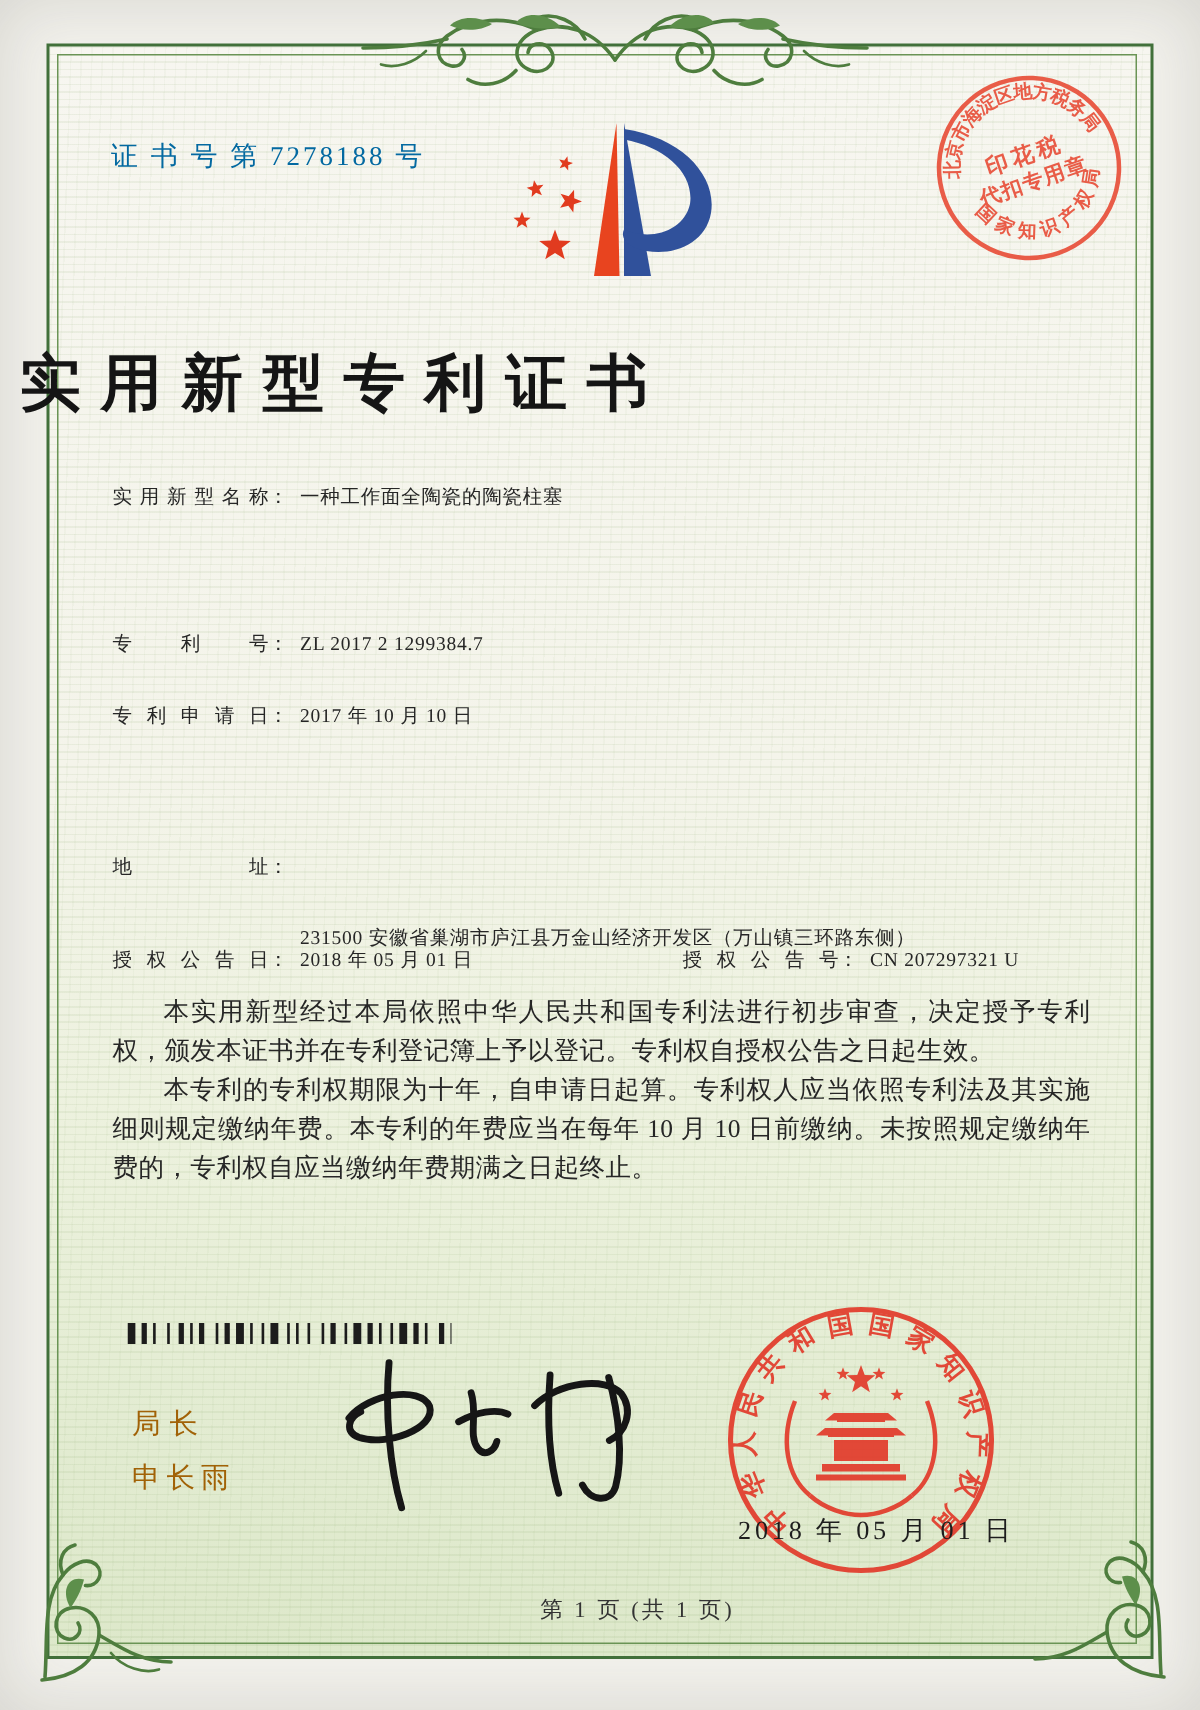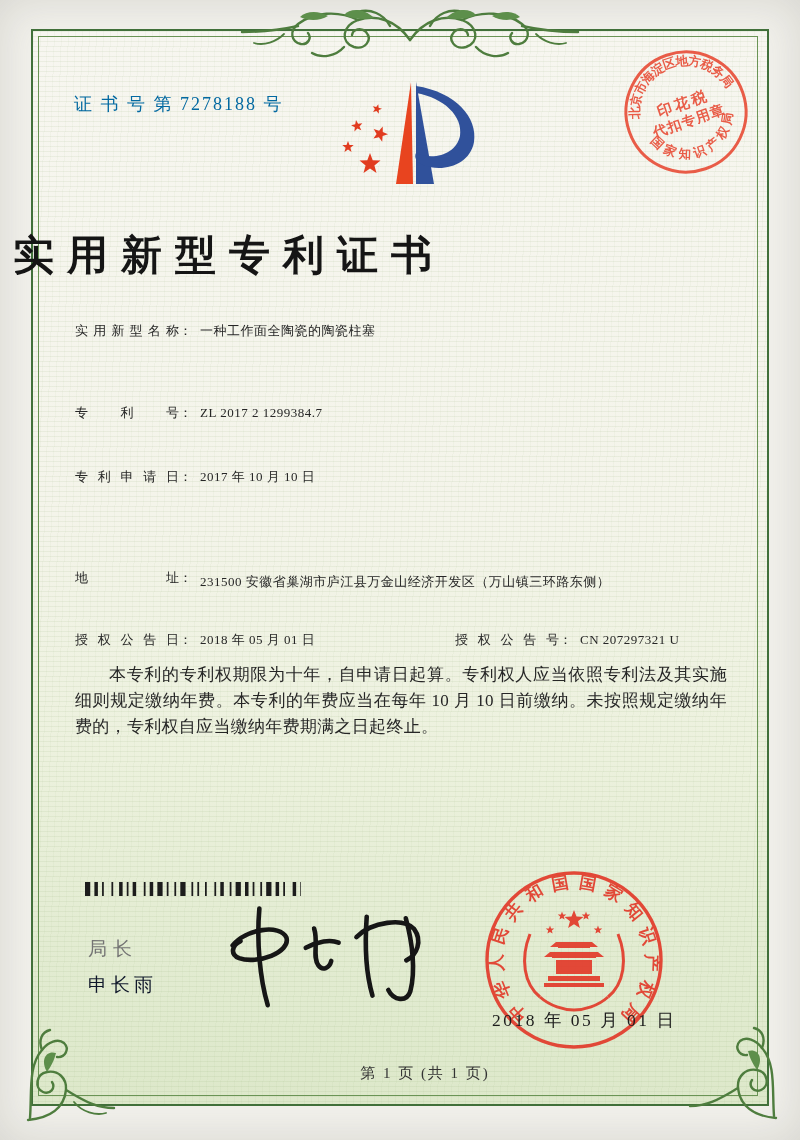--- a/index.html
+++ b/index.html
@@ -31,32 +31,32 @@
   .tax-stamp{position:absolute;left:616px;top:42px;transform:rotate(-19deg);opacity:.92;}
   .title{
     position:absolute;left:0;top:200px;width:100%;
     font-size:41px;font-weight:bold;letter-spacing:13px;color:#151515;text-indent:13px;margin-top:28px;
   }
 
   .row{position:absolute;left:75px;font-size:13px;color:#262626;white-space:nowrap;}
   .flabel{display:inline-block;width:104px;text-align:justify;text-align-last:justify;vertical-align:top;}
   .colon{display:inline-block;margin-right:8px;}
   .fvalue{letter-spacing:.5px;}
-  .fvalue-wrap{display:inline-block;width:452px;white-space:normal;line-height:26px;letter-spacing:.5px;vertical-align:top;}
+  .fvalue-wrap{display:inline-block;width:452px;white-space:normal;line-height:26px;letter-spacing:.5px;vertical-align:top;margin-top:43px;}
   .grant-right{position:absolute;left:380px;top:0;}
 
   .paras{position:absolute;left:75px;top:662px;width:652px;}
   .paras p{
     margin:0;font-size:17px;line-height:26px;text-indent:2em;
     text-align:justify;color:#262626;letter-spacing:.3px;
   }
 
   .barcode{position:absolute;left:85px;top:882px;}
-  .sig-title{position:absolute;left:88px;top:936px;font-size:19px;letter-spacing:6px;color:#737373;}
-  .sig-name{position:absolute;left:88px;top:972px;font-size:19px;letter-spacing:4px;color:#0f172a;}
+  .sig-title{position:absolute;left:88px;top:936px;font-size:19px;letter-spacing:6px;color:#a16207;}
+  .sig-name{position:absolute;left:88px;top:972px;font-size:19px;letter-spacing:4px;color:#a16207;}
   .sig-script{position:absolute;left:205px;top:898px;transform:rotate(-2deg);}
 
   .seal{position:absolute;left:478px;top:864px;opacity:.93;}
   .seal-date{
     position:absolute;left:492px;top:1008px;font-size:17.5px;letter-spacing:2.5px;
     color:#1d1d1d;z-index:6;
   }
   .footer{
     position:absolute;left:0;top:1064px;width:100%;text-align:center;
     font-size:15px;letter-spacing:2px;color:#333;margin-left:25px;
@@ -148,37 +148,38 @@
         </g>
       <text x="70" y="66" text-anchor="middle" font-size="15" font-weight="bold" fill="#e8503a" letter-spacing="3">印花税</text>
       <text x="70" y="84" text-anchor="middle" font-size="14" font-weight="bold" fill="#e8503a" letter-spacing="1">代扣专用章</text>
     </svg>
 
     <div class="title">实用新型专利证书</div>
 
     <div class="row" style="top:322px">
       <span class="flabel">实用新型名称</span><span class="colon">：</span><span class="fvalue">一种工作面全陶瓷的陶瓷柱塞</span>
     </div>
-    <div class="row" style="top:404px">
+    <div class="row" style="top:420px">
       <span class="flabel">专利号</span><span class="colon">：</span><span class="fvalue">ZL 2017 2 1299384.7</span>
     </div>
     <div class="row" style="top:468px">
       <span class="flabel">专利申请日</span><span class="colon">：</span><span class="fvalue">2017 年 10 月 10 日</span>
     </div>
     <div class="row" style="top:569px">
       <span class="flabel">地址</span><span class="colon">：</span><span class="fvalue-wrap">231500 安徽省巢湖市庐江县万金山经济开发区（万山镇三环路东侧）</span>
     </div>
     <div class="row" style="top:631px">
       <span class="flabel">授权公告日</span><span class="colon">：</span><span class="fvalue">2018 年 05 月 01 日</span>
       <span class="grant-right">
         <span class="flabel">授权公告号</span><span class="colon">：</span><span class="fvalue">CN 207297321 U</span>
       </span>
     </div>
 
     <div class="paras">
+      <p>本实用新型经过本局依照中华人民共和国专利法进行初步审查，决定授予专利权，颁发本证书并在专利登记簿上予以登记。专利权自授权公告之日起生效。</p>
       <p>本专利的专利权期限为十年，自申请日起算。专利权人应当依照专利法及其实施细则规定缴纳年费。本专利的年费应当在每年 10 月 10 日前缴纳。未按照规定缴纳年费的，专利权自应当缴纳年费期满之日起终止。</p>
     </div>
 
     <svg class="barcode" width="216" height="14" viewBox="0 0 216 14">
         <g id="barcode-bars" fill="#1c1c1c">
           <rect x="0" y="0" width="5.25" height="14"></rect>
           <rect x="9.4" y="0" width="3.5" height="14"></rect>
           <rect x="17.05" y="0" width="1.75" height="14"></rect>
           <rect x="26.45" y="0" width="1.75" height="14"></rect>
           <rect x="34.1" y="0" width="3.5" height="14"></rect>

